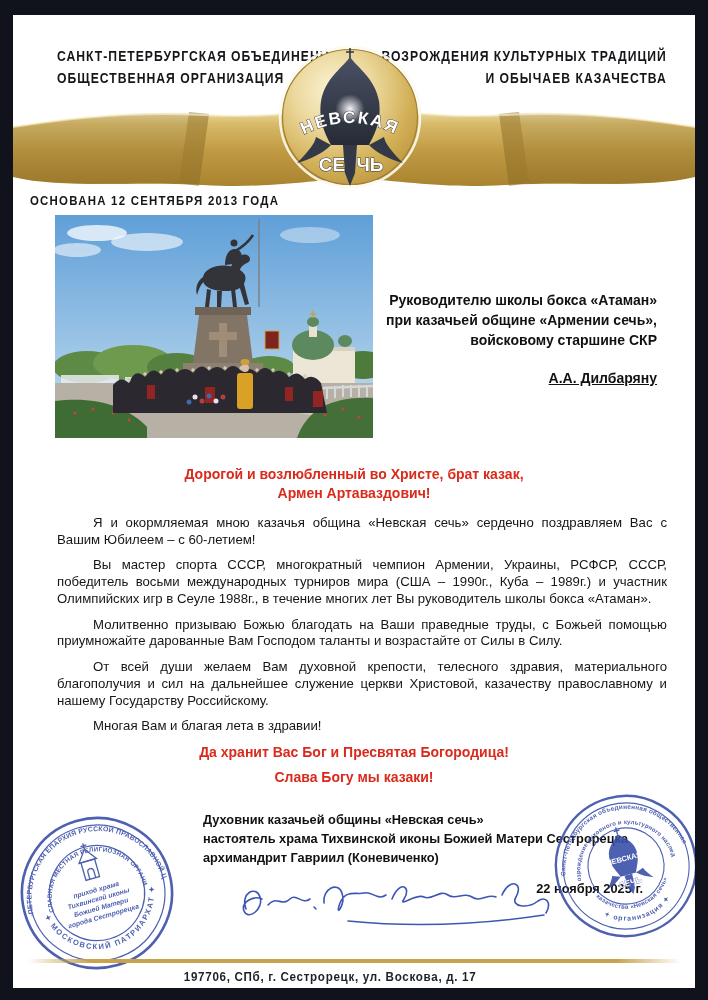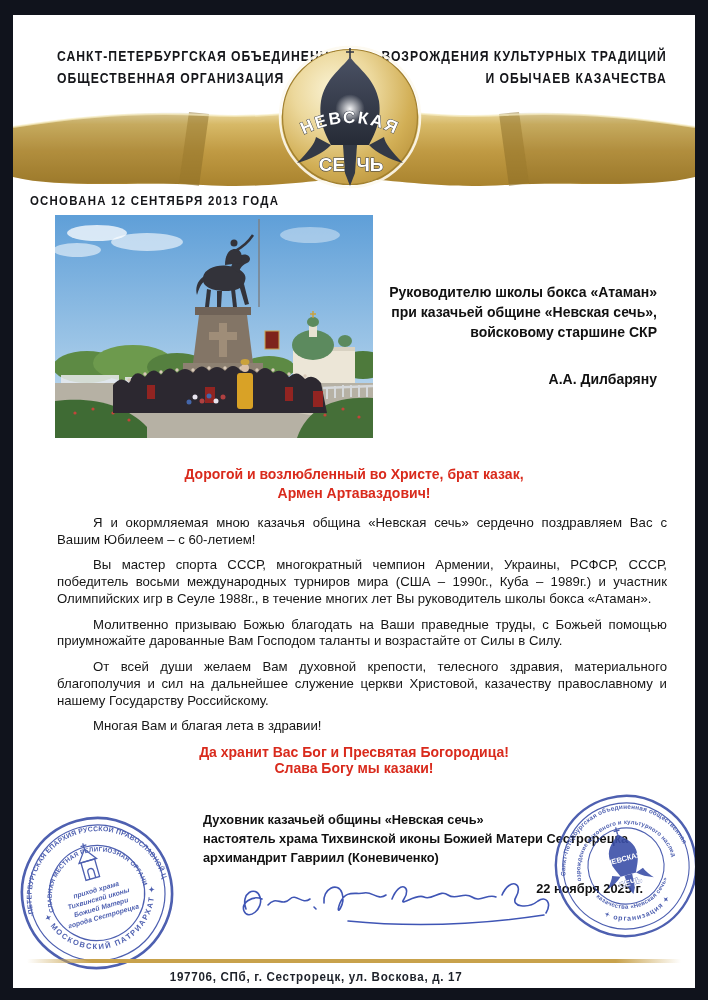--- a/index.html
+++ b/index.html
@@ -15,42 +15,42 @@
   .hdr-right{right:28px;transform:scaleX(.84);transform-origin:right top;text-align:right;}
 
   .banner-wrap{position:absolute;left:0;top:30px;width:682px;height:162px;}
 
   .founded{position:absolute;left:0;top:176px;width:682px;}
   .founded span{display:inline-block;font-weight:bold;font-size:13px;letter-spacing:1.4px;color:#15161a;
        transform:scaleX(.88);}
 
   .photo{position:absolute;left:42px;top:200px;width:318px;height:223px;}
 
-  .addressee{position:absolute;right:38px;top:268px;width:310px;text-align:right;
+  .addressee{position:absolute;right:38px;top:276px;width:310px;text-align:right;
        font-weight:bold;font-size:14px;line-height:1.42;color:#111;}
-  .addressee .name{margin-top:27px;}
+  .addressee .name{margin-top:18px;text-decoration:underline;}
 
   .main{position:absolute;left:28px;top:450px;width:626px;color:#161616;}
   .salutation{color:#d92a1c;font-weight:bold;font-size:14px;text-align:center;line-height:1.35;margin:0 0 12px 0;}
   .main p{font-size:13.2px;line-height:1.27;text-align:justify;text-indent:36px;margin:0 0 9px 16px;}
-  .blessing{color:#d92a1c;font-weight:bold;font-size:14px;text-align:center;margin:0 0 0 0;}
+  .blessing{color:#d92a1c;font-weight:bold;font-size:14px;text-align:center;margin:9px 0 0 0;}
 
   .sign{position:absolute;left:147px;top:795px;width:440px;font-weight:bold;font-size:12.8px;
         line-height:1.5;color:#111;margin-left:43px;}
   .sign .date{margin:11px 0 0 12px;text-align:right;}
 
   .handwriting{position:absolute;left:215px;top:850px;width:345px;height:80px;}
 
   .stamp{position:absolute;opacity:.9;}
   .stamp-left{left:4px;top:798px;width:160px;height:160px;transform:rotate(-16deg);}
   .stamp-right{left:538px;top:776px;width:150px;height:150px;transform:rotate(-15deg);}
 
   .gold-line{position:absolute;left:14px;right:14px;top:944px;height:4px;
       background:linear-gradient(90deg,rgba(200,162,76,0) 0%,#c8a24c 10%,#c8a24c 90%,rgba(200,162,76,0) 100%);}
-  .footer-addr{position:absolute;left:0;top:952px;width:606px;text-align:center;}
+  .footer-addr{position:absolute;left:0;top:952px;width:606px;text-align:center;padding-left:14px;}
   .footer-addr span{display:inline-block;font-weight:bold;font-size:13.5px;letter-spacing:.8px;color:#1d2129;
       transform:scaleX(.86);}
   svg text{font-family:"Liberation Sans",sans-serif;}
 </style>
 </head>
 <body>
 
 <div class="page">
   <div class="sheet">
 
@@ -235,21 +235,21 @@
           <circle cx="154" cy="181" r="2.5" fill="#4466aa"></circle>
             <circle cx="161" cy="186" r="2.5" fill="#e8e4ee"></circle>
           <circle cx="168" cy="182" r="2.5" fill="#b04040"></circle>
             <circle cx="134" cy="187" r="2.5" fill="#4466aa"></circle>
         </g>
       </svg>
     </div>
 
     <div class="addressee">
       <div>Руководителю школы бокса «Атаман»</div>
-      <div>при казачьей общине «Невская сечь»,</div>
+      <div>при казачьей общине «Армении сечь»,</div>
       <div>войсковому старшине СКР</div>
       <div class="name">А.А. Дилбаряну</div>
     </div>
 
     <div class="main">
       <div class="salutation">
         <div>Дорогой и возлюбленный во Христе, брат казак,</div>
         <div>Армен Артаваздович!</div>
       </div>
       <p>Я и окормляемая мною казачья община «Невская сечь» сердечно поздравляем Вас с Вашим Юбилеем – с 60-летием!</p>

